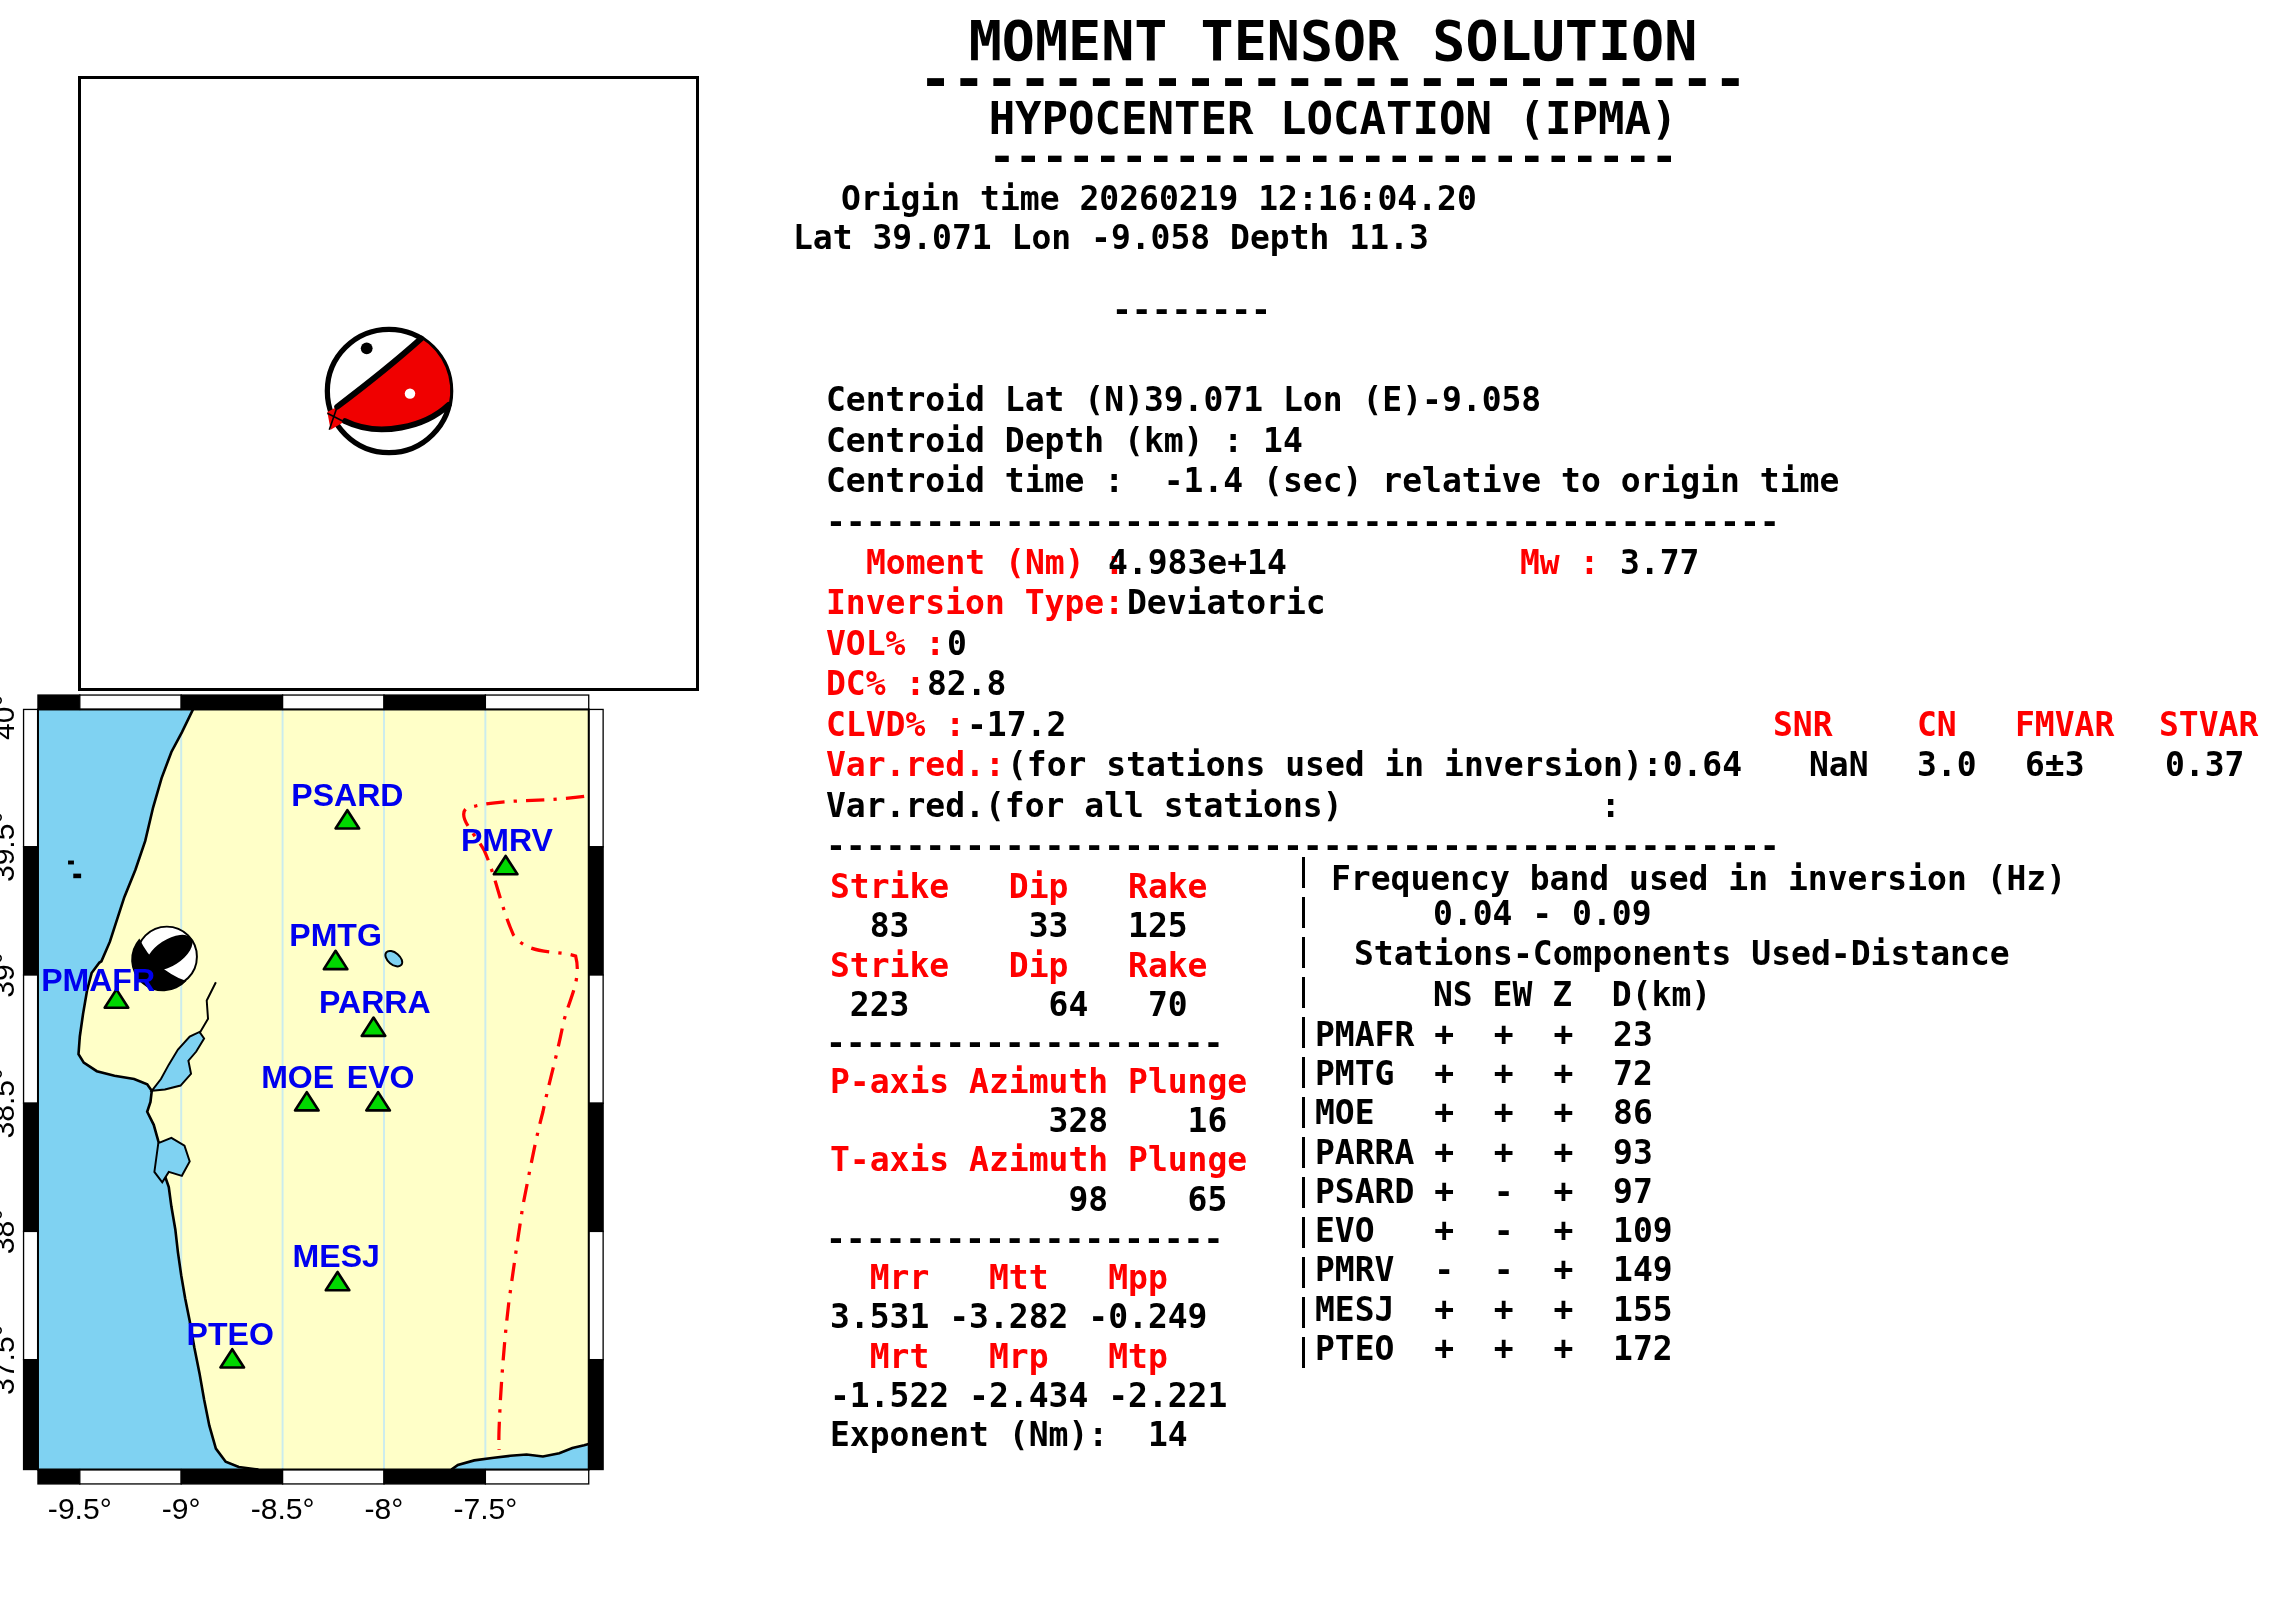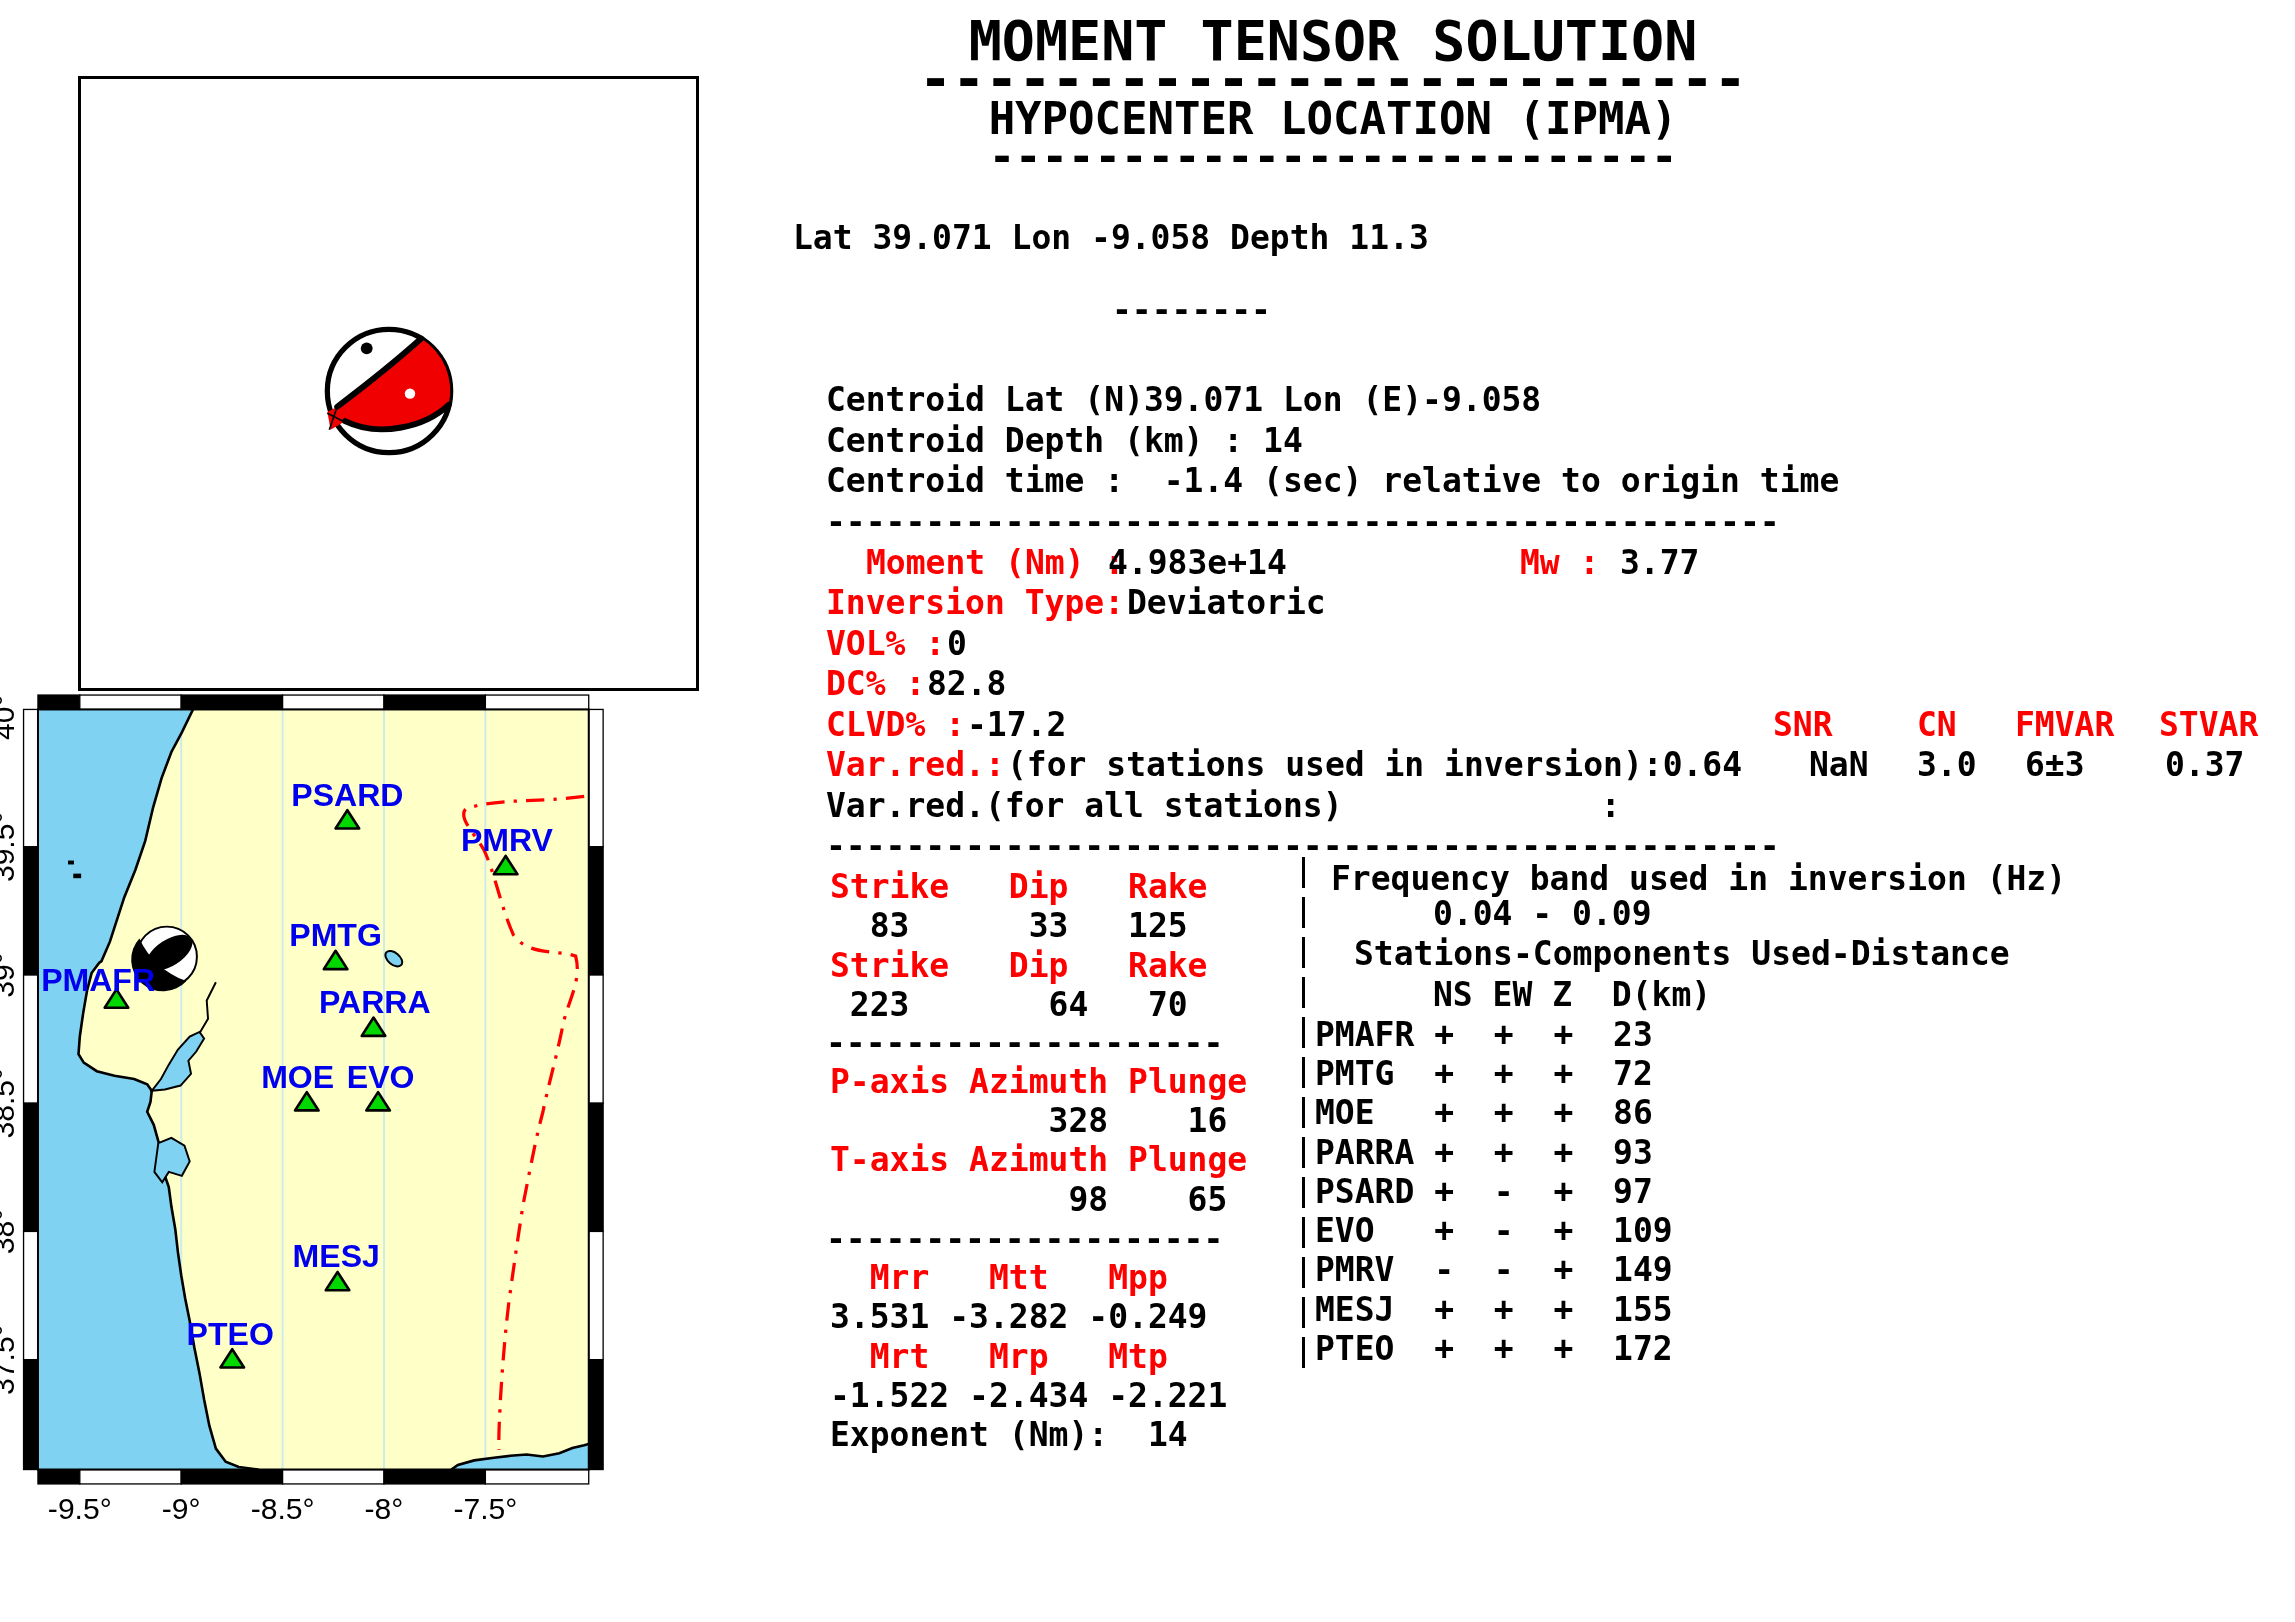--- a/index.html
+++ b/index.html
@@ -19,20 +19,21 @@
 </head>
 <body>
 
 <div id="page">
 
   <div class="ttl" style="left:1333px;top:13.7px;">MOMENT TENSOR SOLUTION</div>
   <div class="ttl" style="left:1333px;top:52px;">-------------------------</div>
   <div class="sub" style="left:1333px;top:97px;">HYPOCENTER LOCATION (IPMA)</div>
   <div class="sub" style="left:1333px;top:135px;">--------------------------</div>
 
+  <div class="ml" style="left:841px;top:182px;">Origin time 20260219 12:16:04.20</div>
   <div class="ml" style="left:793px;top:221px;">Lat 39.071 Lon -9.058 Depth 11.3</div>
   <div class="ml" style="left:1112px;top:293px;">--------</div>
 
   <div class="ml" style="left:826px;top:383px;">Centroid Lat (N)39.071 Lon (E)-9.058</div>
   <div class="ml" style="left:826px;top:424px;">Centroid Depth (km) : 14</div>
   <div class="ml" style="left:826px;top:464px;">Centroid time :  -1.4 (sec) relative to origin time</div>
   <div class="ml" style="left:826px;top:505px;">------------------------------------------------</div>
 
   <div class="ml red" style="left:826px;top:546px;margin-left:40px;">Moment (Nm) : </div>
   <div class="ml" style="left:1108px;top:546px;">4.983e+14</div>

